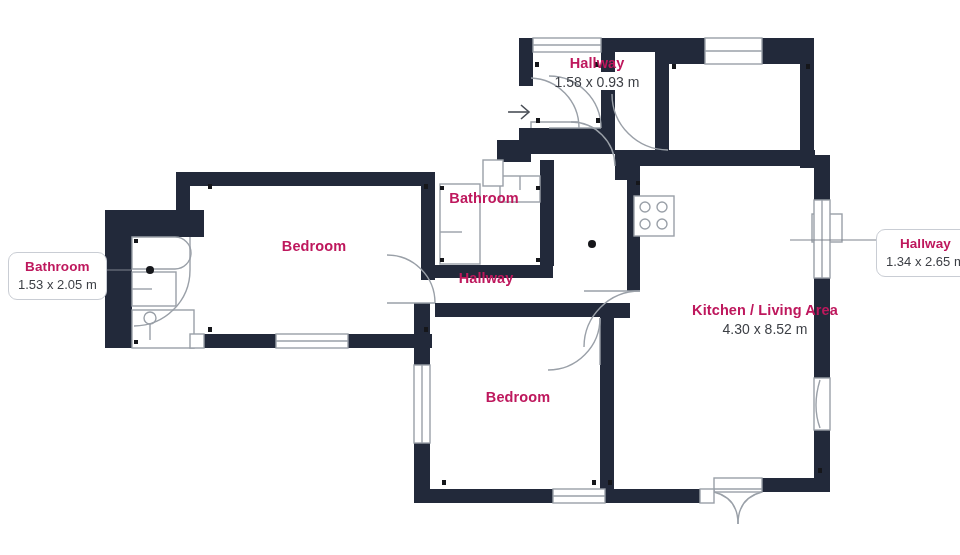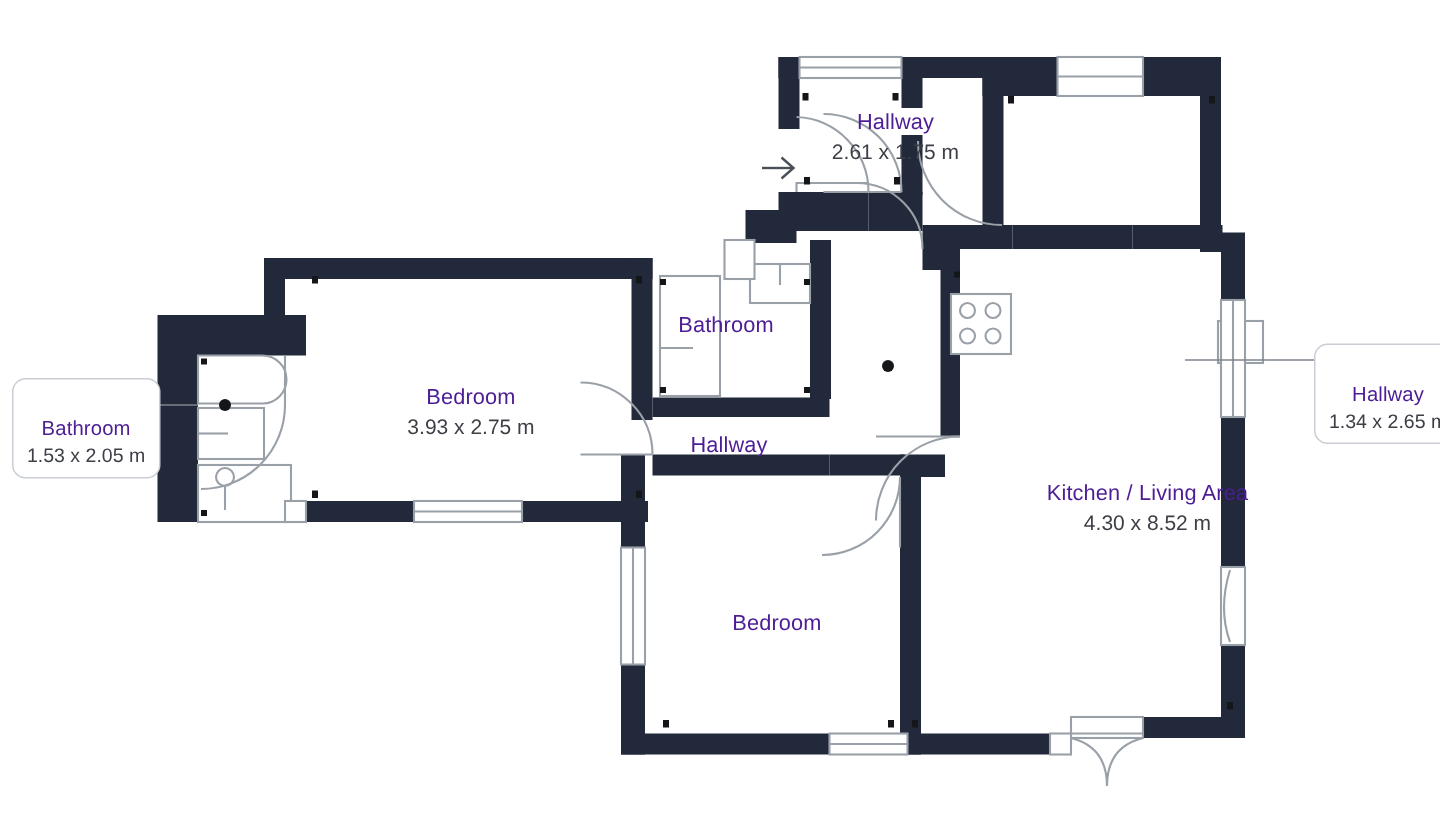--- a/index.html
+++ b/index.html
@@ -30,25 +30,24 @@
   .room-label {
     position: absolute;
     text-align: center;
     line-height: 1.18;
     color: #1d1d1f;
     white-space: nowrap;
     pointer-events: none;
   }
   .room-label .rl-name {
     font-size: 14.5px;
-    font-weight: normal;
-    color: #4c1d95;
+    font-weight: bold;
+    color: #be185d;
     letter-spacing: .1px;
     display: block;
-    margin-top: 19px;
   }
   .room-label .rl-dims {
     font-size: 14px;
     font-weight: normal;
     color: #3c3f45;
     display: block;
     margin-top: 2px;
   }
   
   .room-label.boxed {
@@ -283,30 +282,29 @@
     </g>
   </svg>
 
   <div class="room-label boxed" style="left:8px; top:252px;">
     <span class="rl-name">Bathroom</span>
     <span class="rl-dims">1.53 x 2.05 m</span>
   </div>
 
   <div class="room-label" style="left:228px; top:238px; width:172px;">
     <span class="rl-name">Bedroom</span>
-    <span class="rl-dims">3.93 x 2.75 m</span>
   </div>
 
   <div class="room-label" style="left:398px; top:190px; width:172px;">
     <span class="rl-name">Bathroom</span>
   </div>
 
   <div class="room-label" style="left:512px; top:55px; width:170px;">
     <span class="rl-name">Hallway</span>
-    <span class="rl-dims">2.61 x 1.75 m</span>
+    <span class="rl-dims">1.58 x 0.93 m</span>
   </div>
 
   <div class="room-label" style="left:400px; top:270px; width:172px;">
     <span class="rl-name">Hallway</span>
   </div>
 
   <div class="room-label boxed" style="left:876px; top:229px;">
     <span class="rl-name">Hallway</span>
     <span class="rl-dims">1.34 x 2.65 m</span>
   </div>

